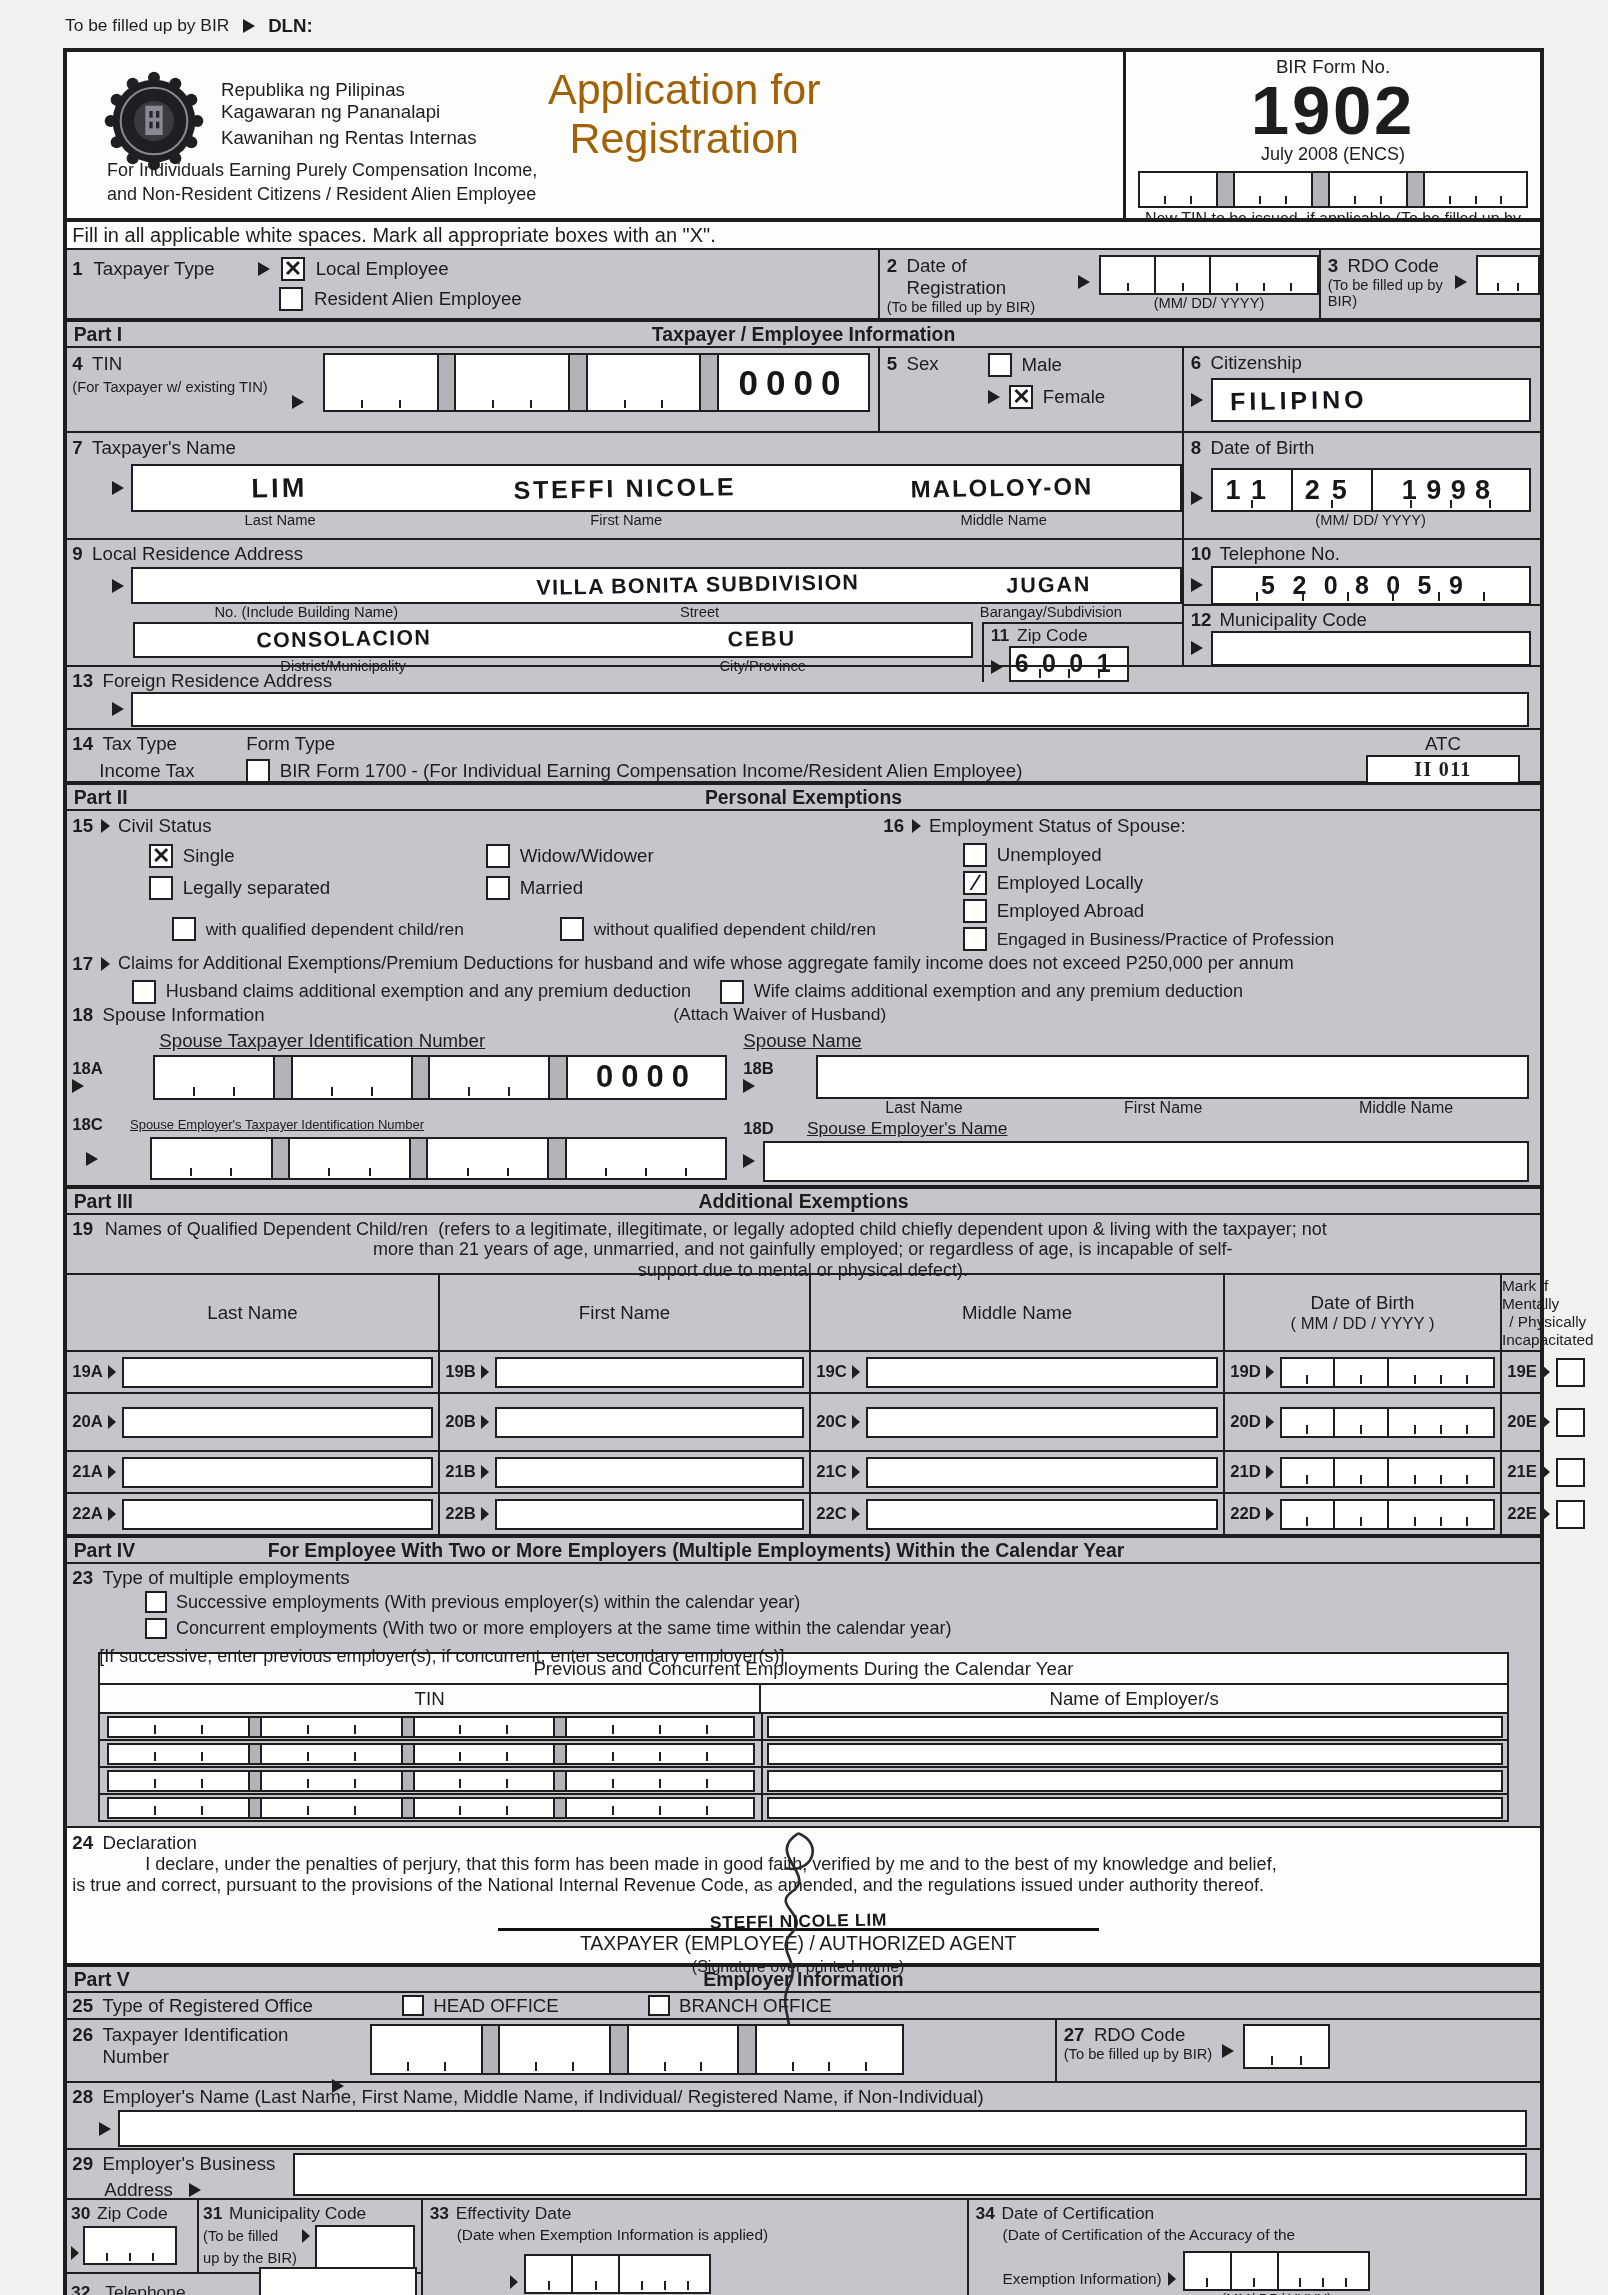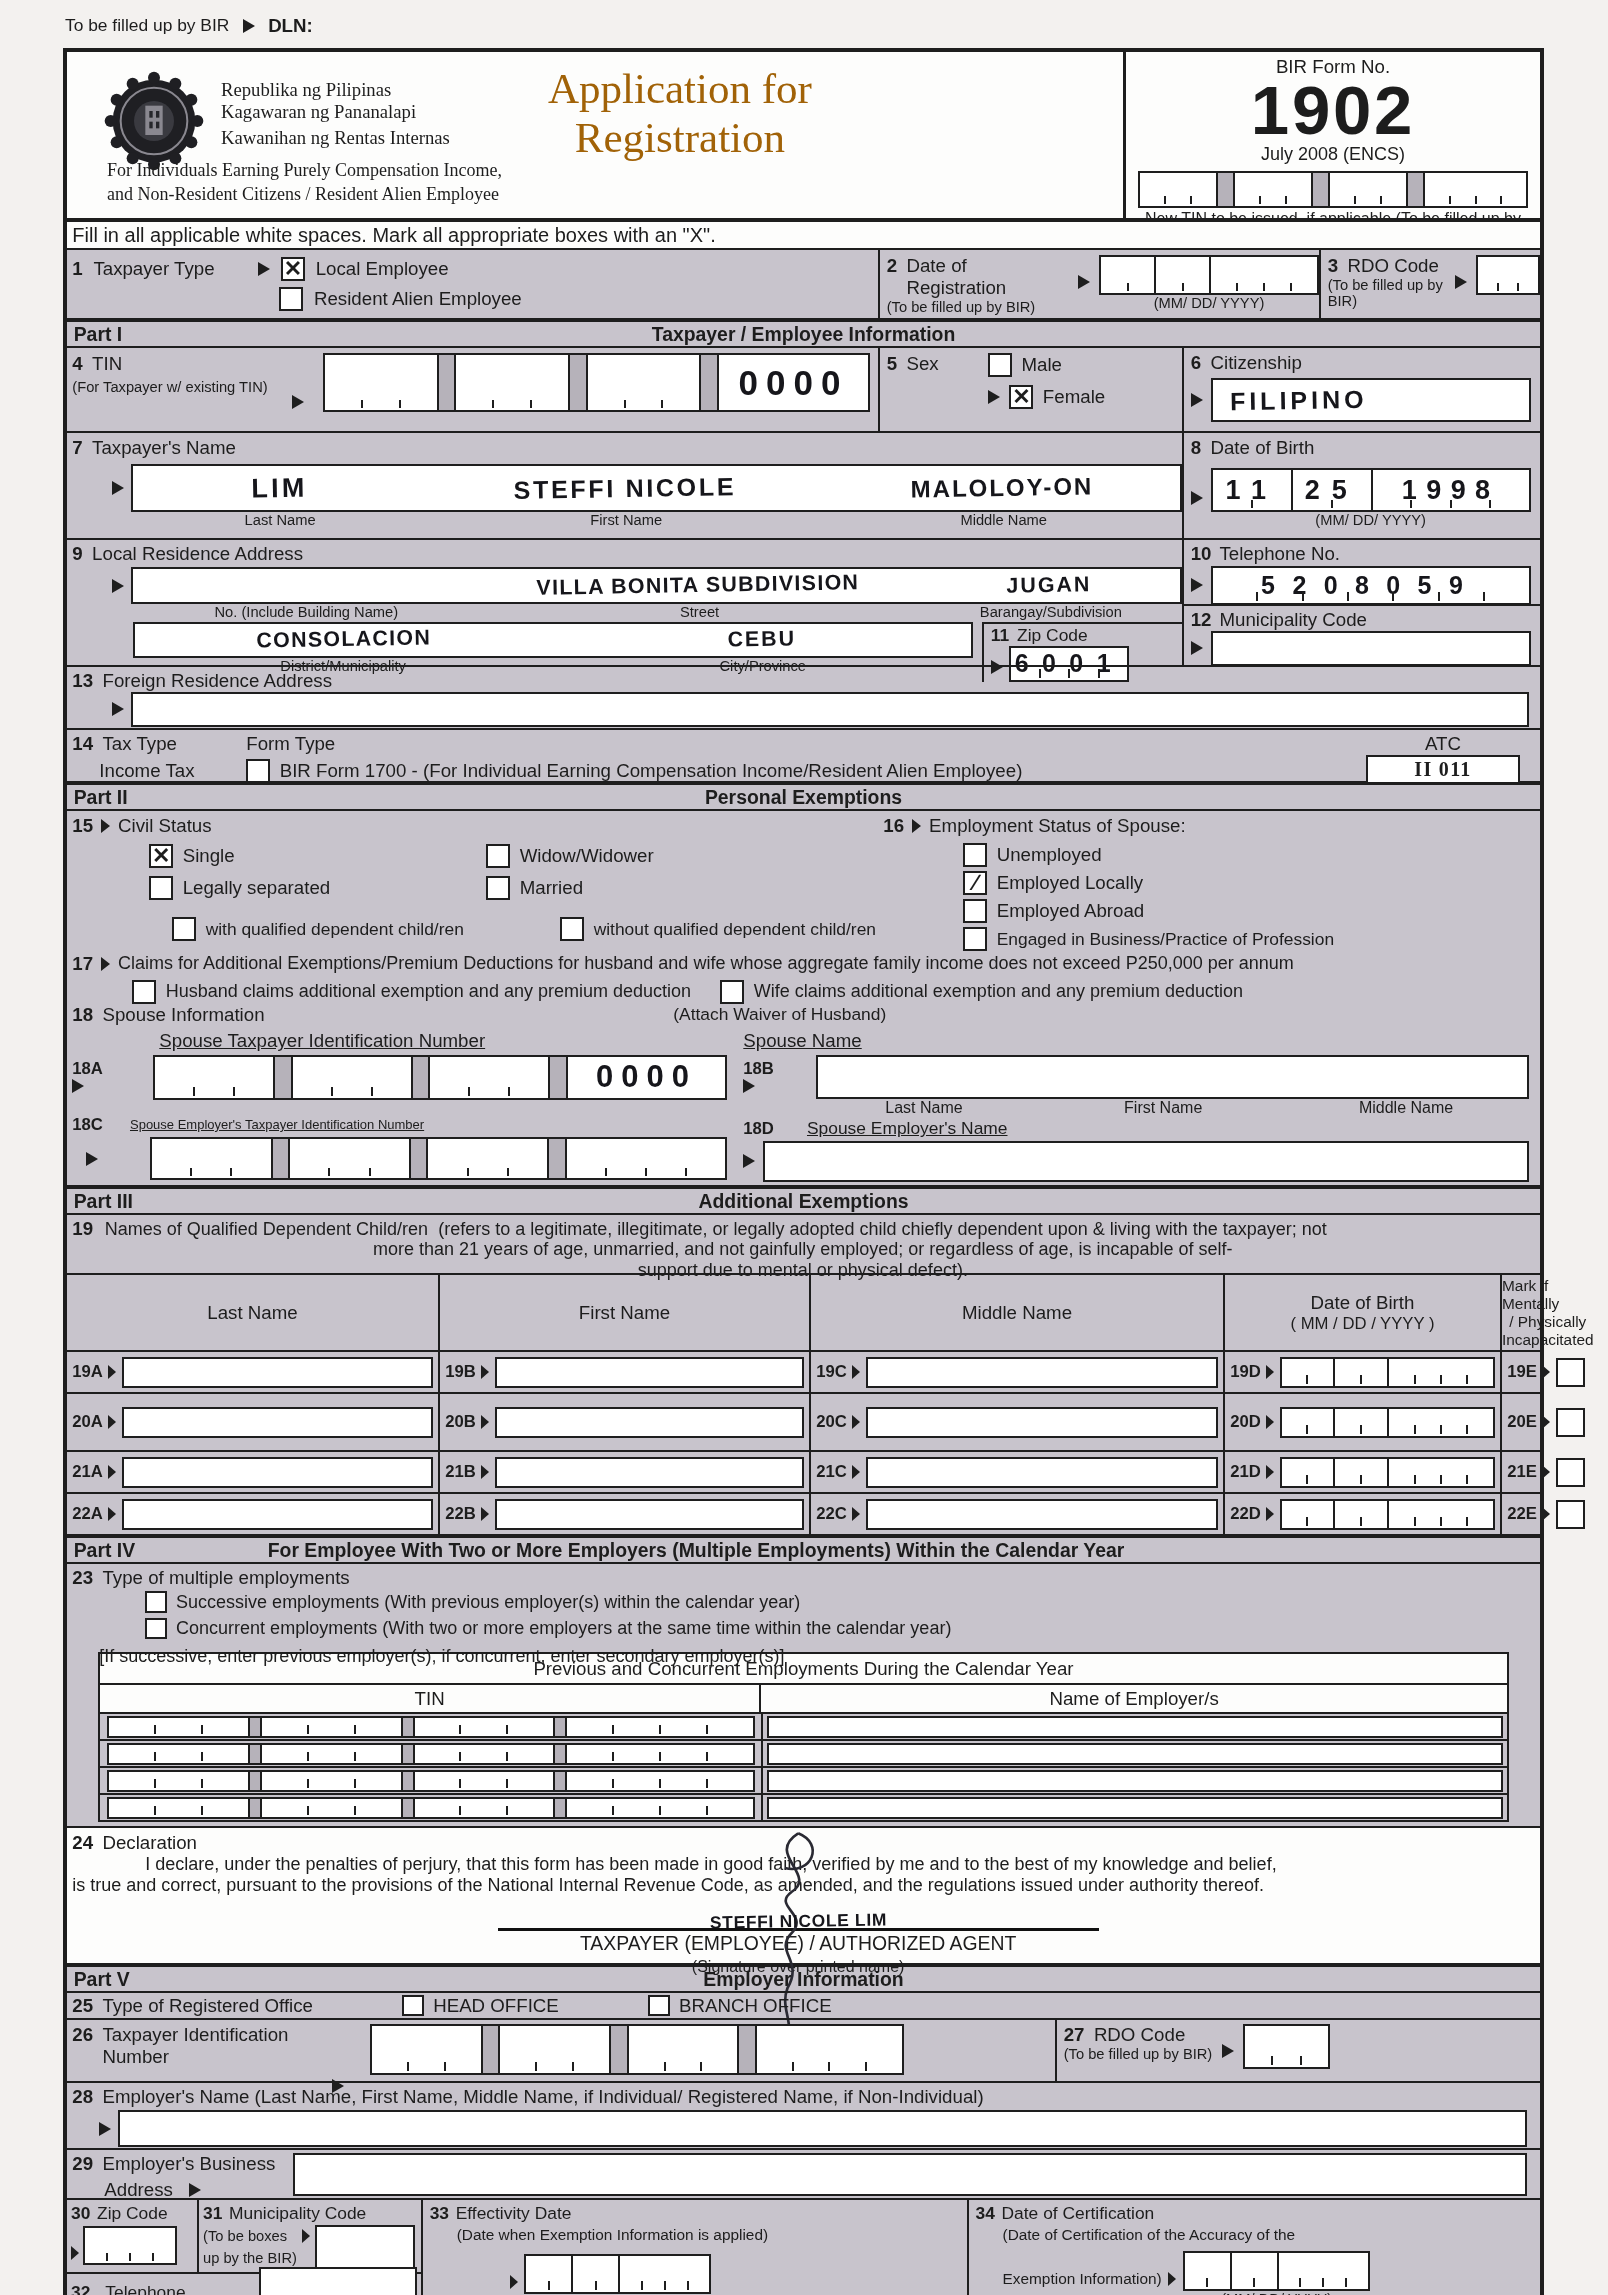--- a/index.html
+++ b/index.html
@@ -52,21 +52,21 @@
 
   <div class="topnote">
     <span>To be filled up by BIR</span>
     <span class="arr"></span>
     <span class="dln">DLN:</span>
   </div>
 
   <div class="form">
 
     <div class="hdr" style="height:166px;">
-      <div style="flex:1;position:relative;font-family:Liberation Serif, serif;">
+      <div style="flex:1;position:relative;">
         <div style="position:absolute;left:37px;top:18.7px;">
           <svg width="100" height="100" viewBox="0 0 150 150">
             <g fill="#1f1f23">
               <circle cx="75" cy="75" r="62"></circle>
               <g>
                 <circle cx="75" cy="10" r="9"></circle>
                   <circle cx="107" cy="19" r="9"></circle>
                   <circle cx="131" cy="43" r="9"></circle>
                 <circle cx="140" cy="75" r="9"></circle>
                   <circle cx="131" cy="107" r="9"></circle>
@@ -1211,21 +1211,21 @@
           </div>
         </div>
 
         <div style="grid-row:1;grid-column:2;border-left:2.7px solid #1e1e1e;padding:2.7px 4px;">
           <div style="display:flex;gap:6.7px;">
               <span class="n" style="font-size:17.4px;">31</span>
           <span class="l" style="font-size:17.4px;">Municipality Code</span>
             </div>
           <div style="display:flex;gap:5.3px;margin-top:1.3px;">
             <div class="sm" style="font-size:14.7px;line-height:1.5;">
-              <div>(To be boxes</div>
+              <div>(To be filled</div>
               <div>up by the BIR)</div>
             </div>
             <span class="arr" style="border-left-width:8.7px;margin-top:4px;"></span>
             <div class="wbox" style="width:100px;height:44px;"></div>
           </div>
         </div>
 
         <div style="grid-row:2;grid-column:1 / span 2;border-top:2.7px solid #1e1e1e;padding:2.7px 4px;display:flex;gap:8px;align-items:flex-start;">
           <div style="display:flex;gap:15px;margin-top:5.3px;">
               <span class="n" style="font-size:17.4px;">32</span>

